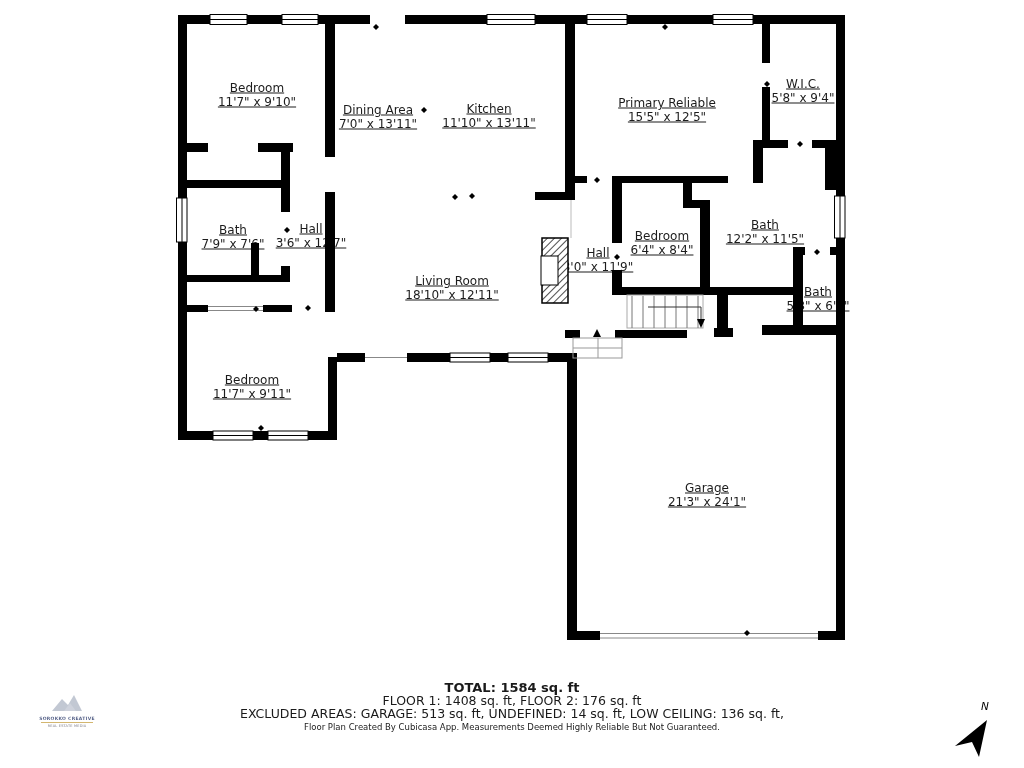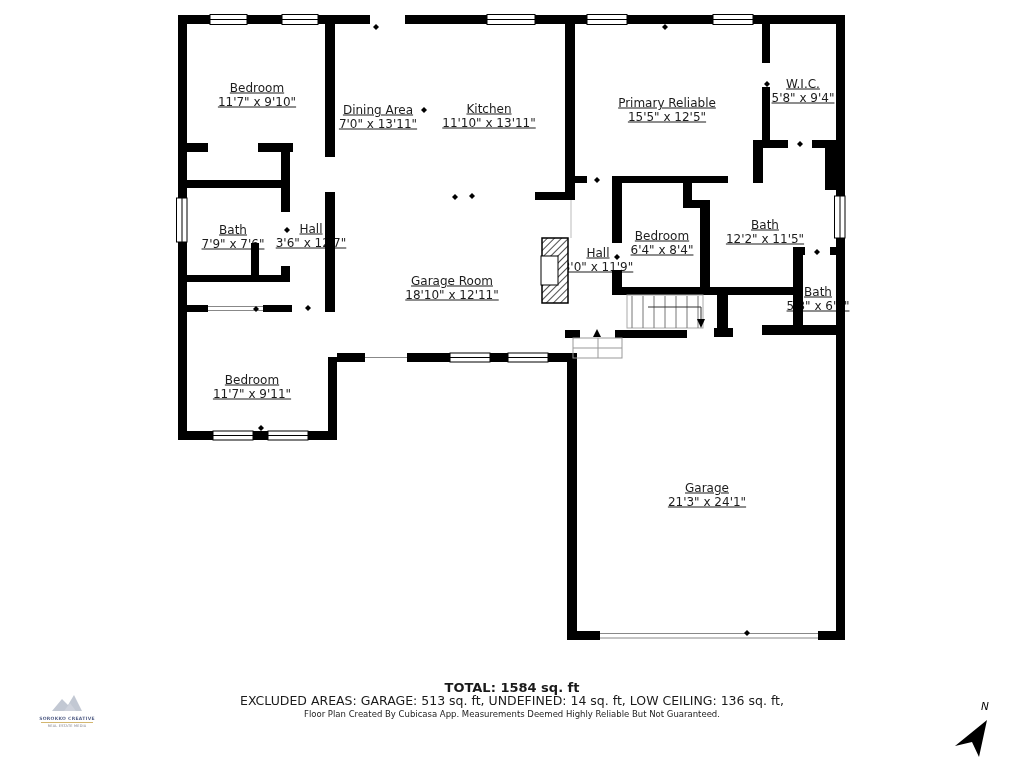--- a/index.html
+++ b/index.html
@@ -47,21 +47,21 @@
     </div>
   <div class="room-label" style="left:233px;top:237px">
       <div>Bath</div>
       <div>7'9" x 7'6"</div>
     </div>
   <div class="room-label" style="left:311px;top:236px">
       <div>Hall</div>
       <div>3'6" x 12'7"</div>
     </div>
   <div class="room-label" style="left:452px;top:288px">
-      <div>Garage Room</div>
+      <div>Living Room</div>
       <div>18'10" x 12'11"</div>
     </div>
   <div class="room-label" style="left:598px;top:260px">
       <div>Hall</div>
       <div>3'0" x 11'9"</div>
     </div>
   <div class="room-label" style="left:662px;top:243px">
       <div>Bedroom</div>
       <div>6'4" x 8'4"</div>
     </div>
@@ -234,20 +234,21 @@
       <polygon points="744,633 747,630 750,633 747,636"></polygon>
       <polygon points="258,428 261,425 264,428 261,431"></polygon>
       <polygon points="421,110 424,107 427,110 424,113"></polygon>
       <polygon points="452,197 455,194 458,197 455,200"></polygon>
       <polygon points="469,196 472,193 475,196 472,199"></polygon>
     </g>
   </svg>
 
   <div class="summary">
     <div class="l1">TOTAL: 1584 sq. ft</div>
+    <div class="l2">FLOOR 1: 1408 sq. ft, FLOOR 2: 176 sq. ft</div>
     <div class="l3">EXCLUDED AREAS: GARAGE: 513 sq. ft, UNDEFINED: 14 sq. ft, LOW CEILING: 136 sq. ft,</div>
     <div class="disc">Floor Plan Created By Cubicasa App. Measurements Deemed Highly Reliable But Not Guaranteed.</div>
   </div>
 
   <div class="compass">
     <svg width="70" height="70" viewBox="0 0 70 70">
       <polygon points="42,25 10,51 27,47 34,62" fill="#000"></polygon>
     </svg>
     <span class="n">N</span>
   </div>

